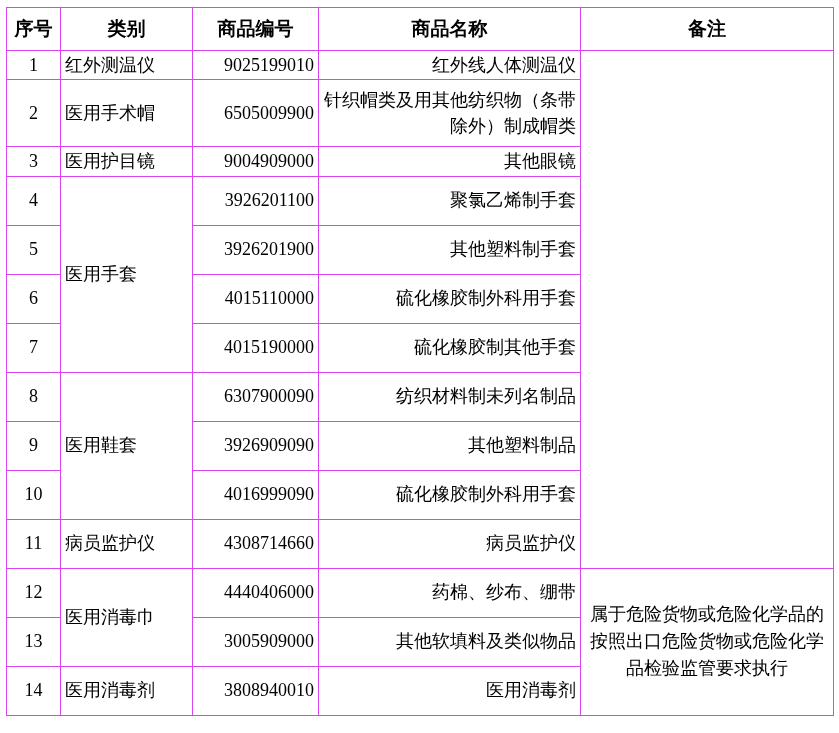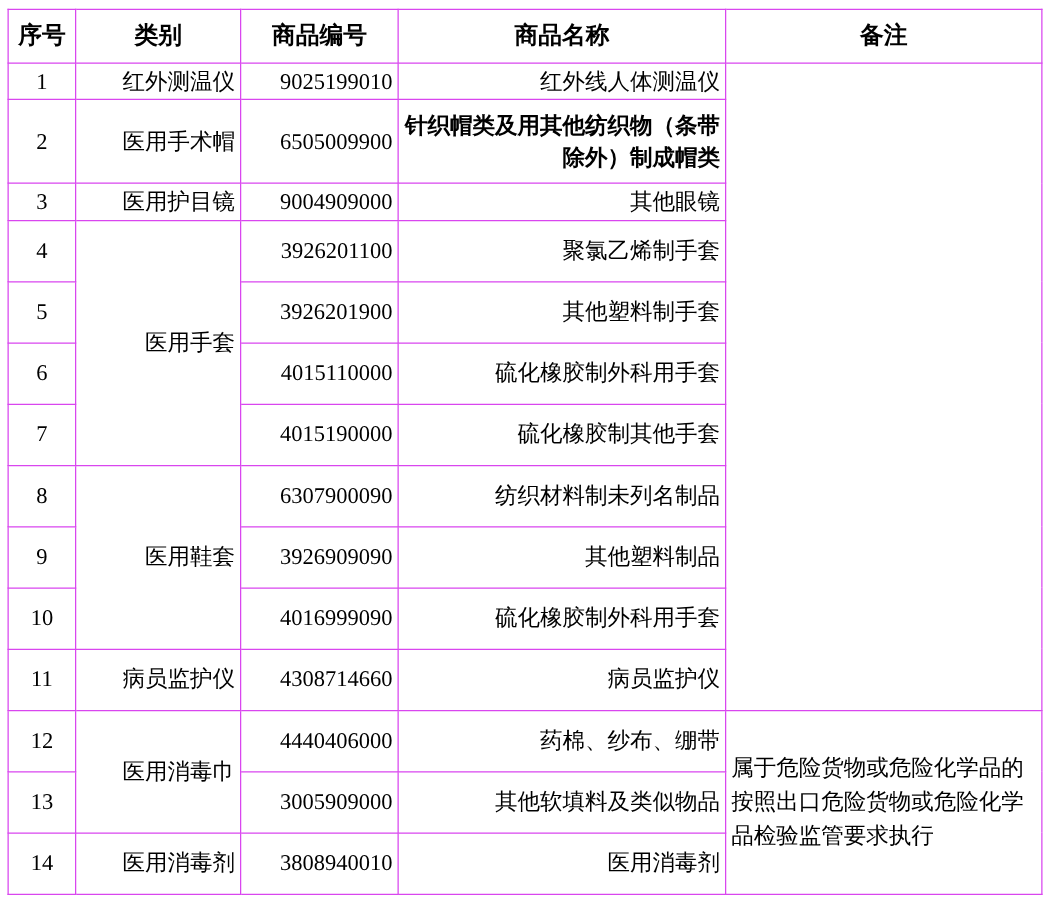--- a/index.html
+++ b/index.html
@@ -42,40 +42,40 @@
   col.c-seq    { width: 54px; }
   col.c-cat    { width: 132px; }
   col.c-code   { width: 126px; }
   col.c-name   { width: 262px; }
   col.c-remark { width: 253px; }
 
   td.seq {
     text-align: center;
   }
   td.cat {
-    text-align: right;
+    text-align: left;
     font-family: Liberation Serif, serif;
   }
   td.code {
     text-align: right;
     letter-spacing: 0px;
   }
   td.name {
     text-align: right;
   }
   td.remark {
-    text-align: left;
+    text-align: center;
     vertical-align: top;
     padding-top: 4px;
     line-height: 1.5;
   }
   .r-tall td { height: 44px; }
   .r-xtall td { height: 62px; }
   .nowrap { white-space: nowrap; }
-  .two-line { line-height: 1.45; font-weight: bold; }
+  .two-line { line-height: 1.45; }
 </style>
 </head>
 <body>
 
 <div class="page">
   <table class="goods">
     <colgroup>
       <col class="c-seq">
       <col class="c-cat">
       <col class="c-code">

